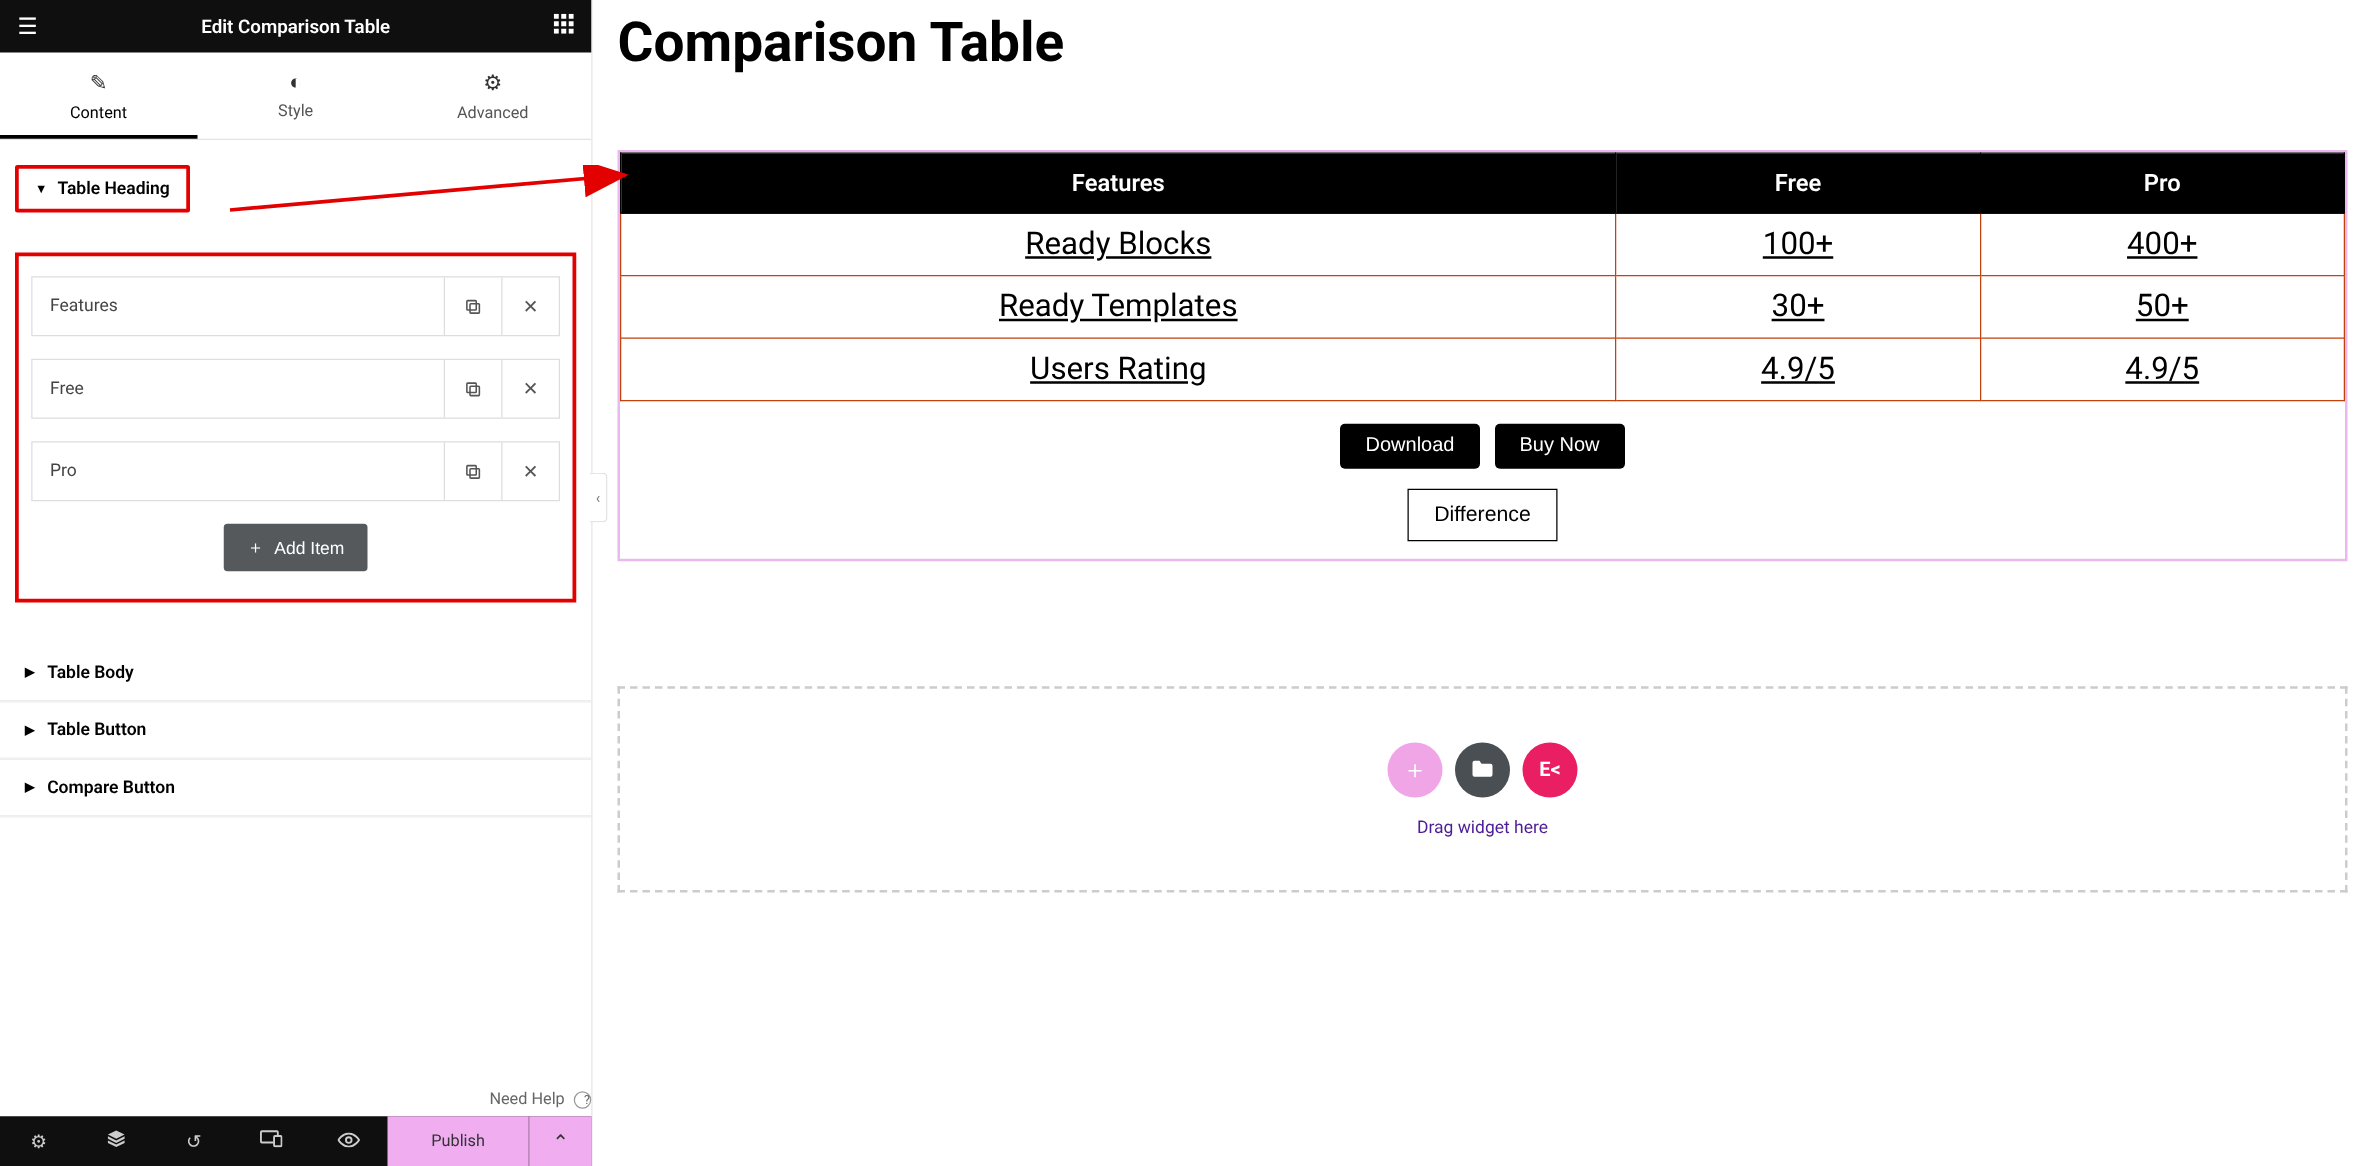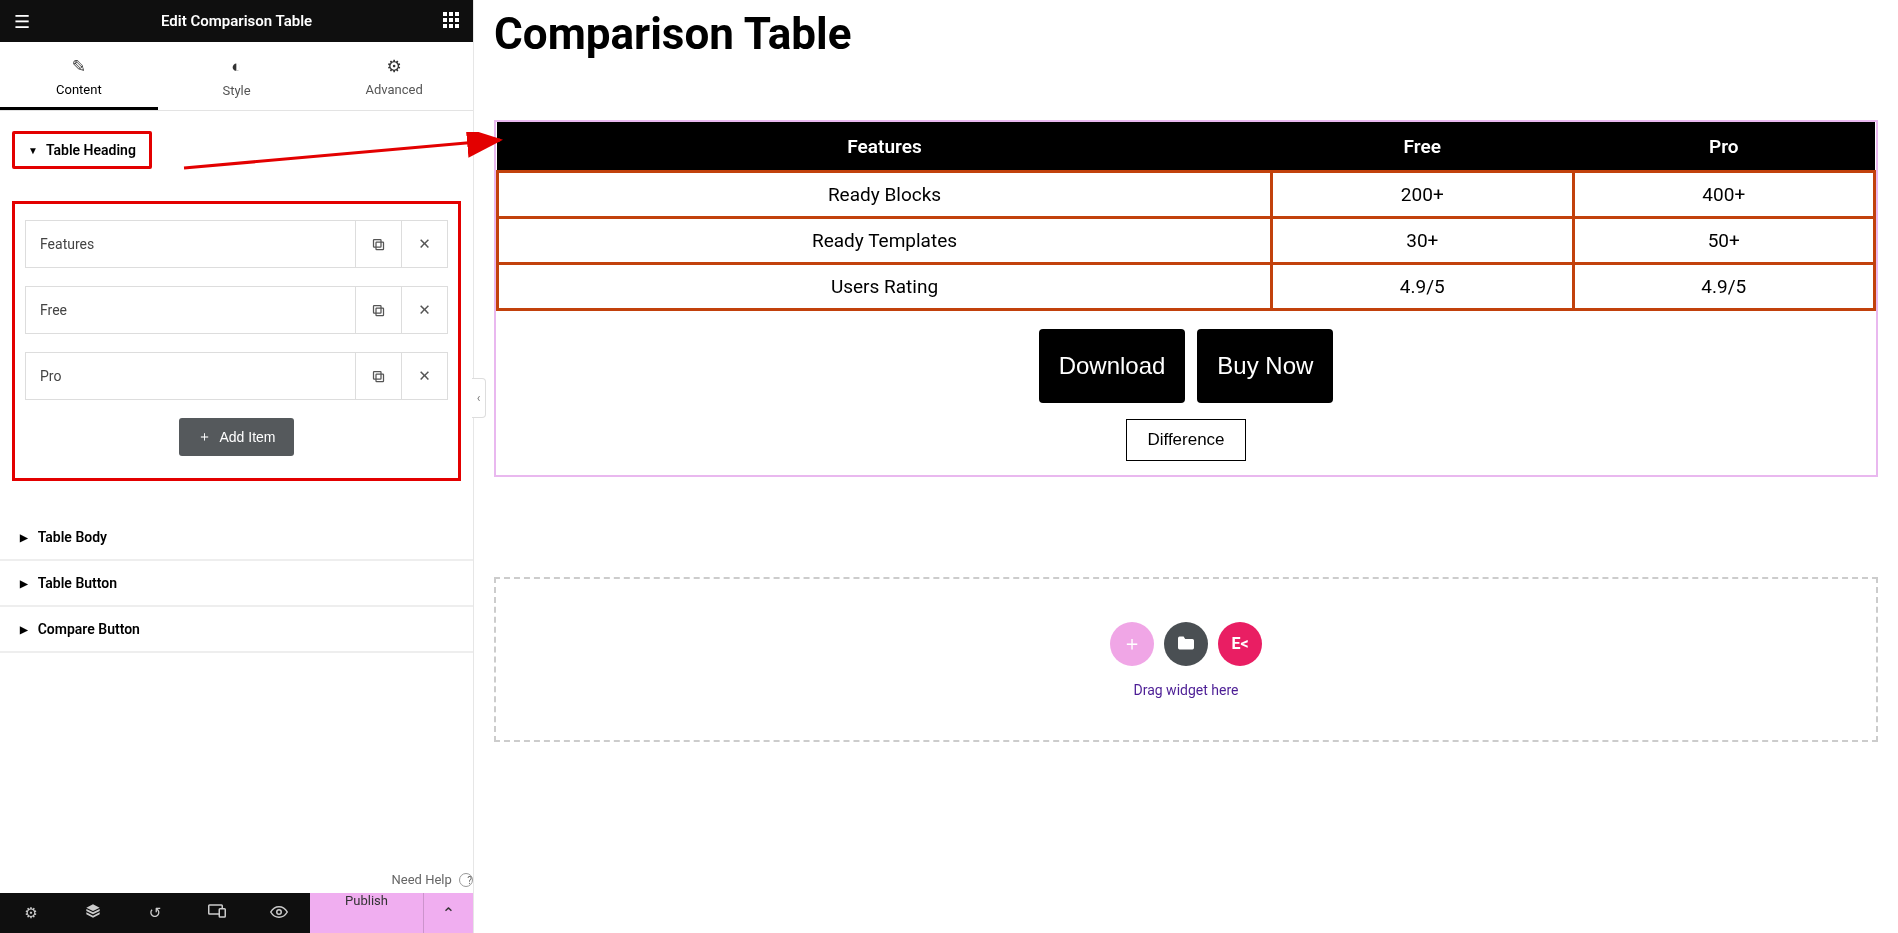--- a/index.html
+++ b/index.html
@@ -35,34 +35,34 @@
 
 .plain-sec { border-bottom:1px solid #eee; }
 .plain-sec .sec-head { font-weight:600; }
 .plain-sec .caret2 { margin-right:10px; font-size:10px; }
 
 .need-help { text-align:right; font-size:13px; color:#666; padding:10px 0 6px; }
 .need-help .q { display:inline-block; border:1px solid #999; border-radius:50%; width:14px; height:14px; line-height:13px; font-size:10px; margin-left:4px; }
 
 .footer { display:flex; height:40px; background:#0f0f0f; color:#ccc; align-items:stretch; }
 .footer .fbtn { width:62px; display:flex; align-items:center; justify-content:center; font-size:15px; cursor:pointer; }
-.footer .publish { flex:1; background:#f0aef0; color:#333; display:flex; align-items:flex-start; justify-content:center; font-size:13px; cursor:pointer; }
+.footer .publish { flex:1; background:#f0aef0; color:#333; display:flex; align-items:center; justify-content:center; font-size:13px; cursor:pointer; }
 .footer .pubcaret { width:50px; background:#f0aef0; display:flex; align-items:center; justify-content:center; color:#333; border-left:1px solid rgba(0,0,0,.15); cursor:pointer; }
 
 
 .preview { flex:1; position:relative; padding: 0 20px 40px; }
 .preview h1 { font-size:44px; font-weight:700; margin: 8px 0 60px; }
 
 .widget-sel { border:2px solid #e9b8ef; padding: 0 0 14px; }
 table.cmp { width:100%; border-collapse:collapse; }
 table.cmp thead th { background:#000; color:#fff; font-weight:600; font-size:19px; padding:12px 8px; border:1px solid #000; }
-table.cmp tbody td { text-align:center; font-size:19px; padding:10px 8px; border:3px solid #c2410c; }
+table.cmp tbody td { text-align:center; font-size:25px; padding:10px 8px; border:1px solid #c2410c;text-decoration:underline; }
 
 .btns { text-align:center; margin-top:18px; }
-.btns button { background:#000; color:#fff; border:none; padding:23px 20px; font-size:24px; border-radius:4px; margin:0 4px; cursor:pointer; }
+.btns button { background:#000; color:#fff; border:none; padding:9px 20px; font-size:16px; border-radius:4px; margin:0 4px; cursor:pointer; }
 .diffwrap { text-align:center; margin-top:16px; }
 .diffwrap button { background:#fff; border:1.5px solid #000; padding:10px 20px; font-size:17px; cursor:pointer; }
 
 .dropzone { margin-top:100px; border:2px dashed #ccc; height:165px; display:flex; flex-direction:column; align-items:center; justify-content:center; gap:16px; }
 .dropzone .circles { display:flex; gap:10px; }
 .dropzone .circle { width:44px; height:44px; border-radius:50%; display:flex; align-items:center; justify-content:center; color:#fff; font-size:20px; cursor:pointer; }
 .c-pink{background:#f0a6e6;color:#333;} .c-grey{background:#4a4f53;} .c-mag{background:#e91e63;}
 .dropzone .hint { color:#4c1d95; font-size:14px; }
 
 .collapse-handle { position:absolute; left:-2px; top:378px; width:14px; height:40px; border:1px solid #ddd; border-left:none; background:#fff; display:flex; align-items:center; justify-content:center; font-size:12px; color:#777; cursor:pointer; border-radius:0 4px 4px 0; }
@@ -228,21 +228,21 @@
         <thead>
             <tr>
           <th>Features</th>
           <th>Free</th>
           <th>Pro</th>
         </tr>
           </thead>
         <tbody>
           <tr>
             <td>Ready Blocks</td>
-            <td>200+</td>
+            <td>100+</td>
             <td>400+</td>
           </tr>
           <tr>
             <td>Ready Templates</td>
             <td>30+</td>
             <td>50+</td>
           </tr>
           <tr>
             <td>Users Rating</td>
             <td>4.9/5</td>

